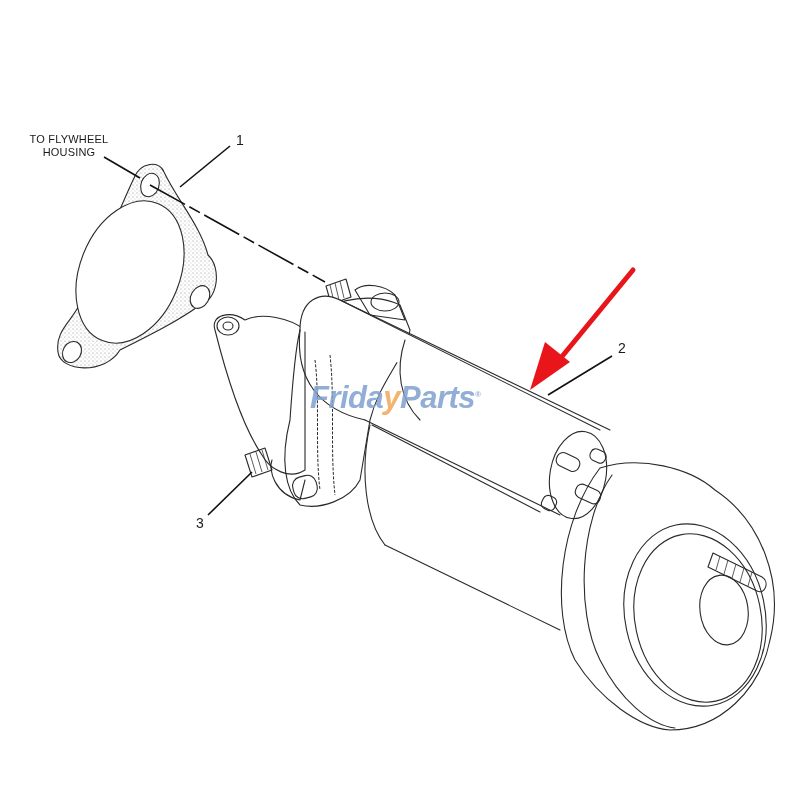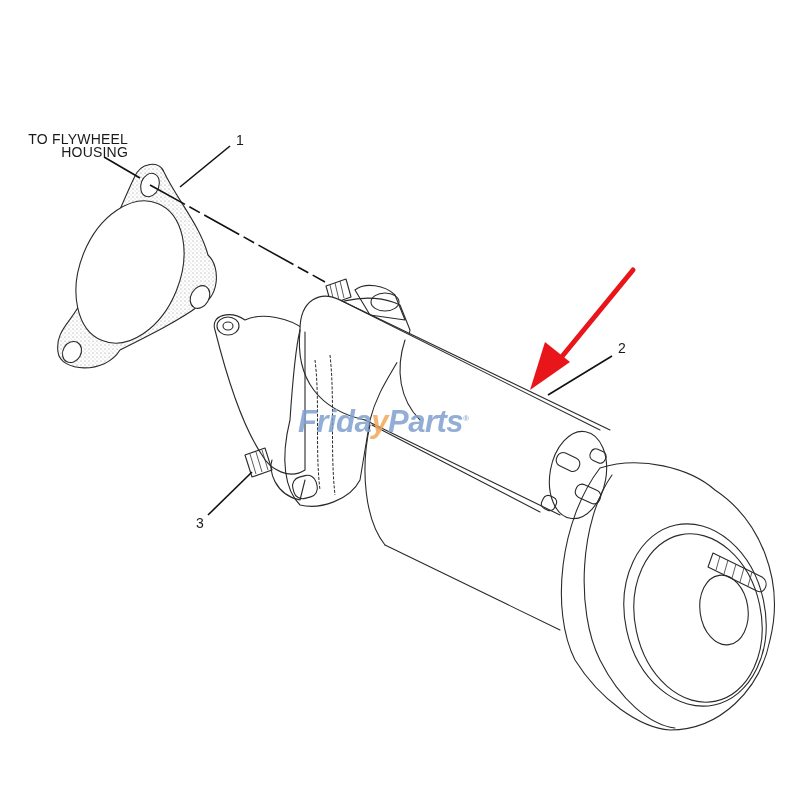--- a/index.html
+++ b/index.html
@@ -1,24 +1,24 @@
 <!DOCTYPE html>
 <html><head>
   <meta charset="utf-8">
   <style>
     html, body { margin: 0; padding: 0; background: #ffffff; }
     body { width: 800px; height: 800px; position: relative; overflow: hidden;
            font-family: "Liberation Sans", sans-serif; }
     .canvas { position: absolute; left: 0; top: 0; width: 800px; height: 800px; }
     .label { position: absolute; font-family: "Liberation Sans", sans-serif; color: #1a1a1a; }
-    .callout-note { font-size: 14px; line-height: 13px; text-align: right; letter-spacing: 0.2px; }
+    .callout-note { font-size: 11px; line-height: 13px; text-align: center; letter-spacing: 0.2px; }
     .callout-num { font-size: 14px; }
-    .watermark { position: absolute; left: 298px; top: 380px; font-family: "Liberation Sans", sans-serif;
+    .watermark { position: absolute; left: 310px; top: 380px; font-family: "Liberation Sans", sans-serif;
                  font-weight: bold; font-style: italic; font-size: 31px; letter-spacing: -0.5px;
-                 color: #7fa1cf; opacity: 0.85; white-space: nowrap; margin-top: 24px; }
+                 color: #7fa1cf; opacity: 0.85; white-space: nowrap; }
     .watermark .accent { color: #f0a858; }
     svg .ink { fill: none; stroke: #2a2a2a; stroke-width: 1.1; stroke-linecap: round; stroke-linejoin: round; }
     svg .ink-dash { fill: none; stroke: #2a2a2a; stroke-width: 1; stroke-dasharray: 3 1.5; }
     svg .leader { fill: none; stroke: #111; stroke-width: 1.6; }
     svg .thread { fill: none; stroke: #333; stroke-width: 0.8; }
   </style>
 </head>
 <body>
 
 <svg class="canvas" viewBox="0 0 800 800" width="800" height="800" xmlns="http://www.w3.org/2000/svg">

